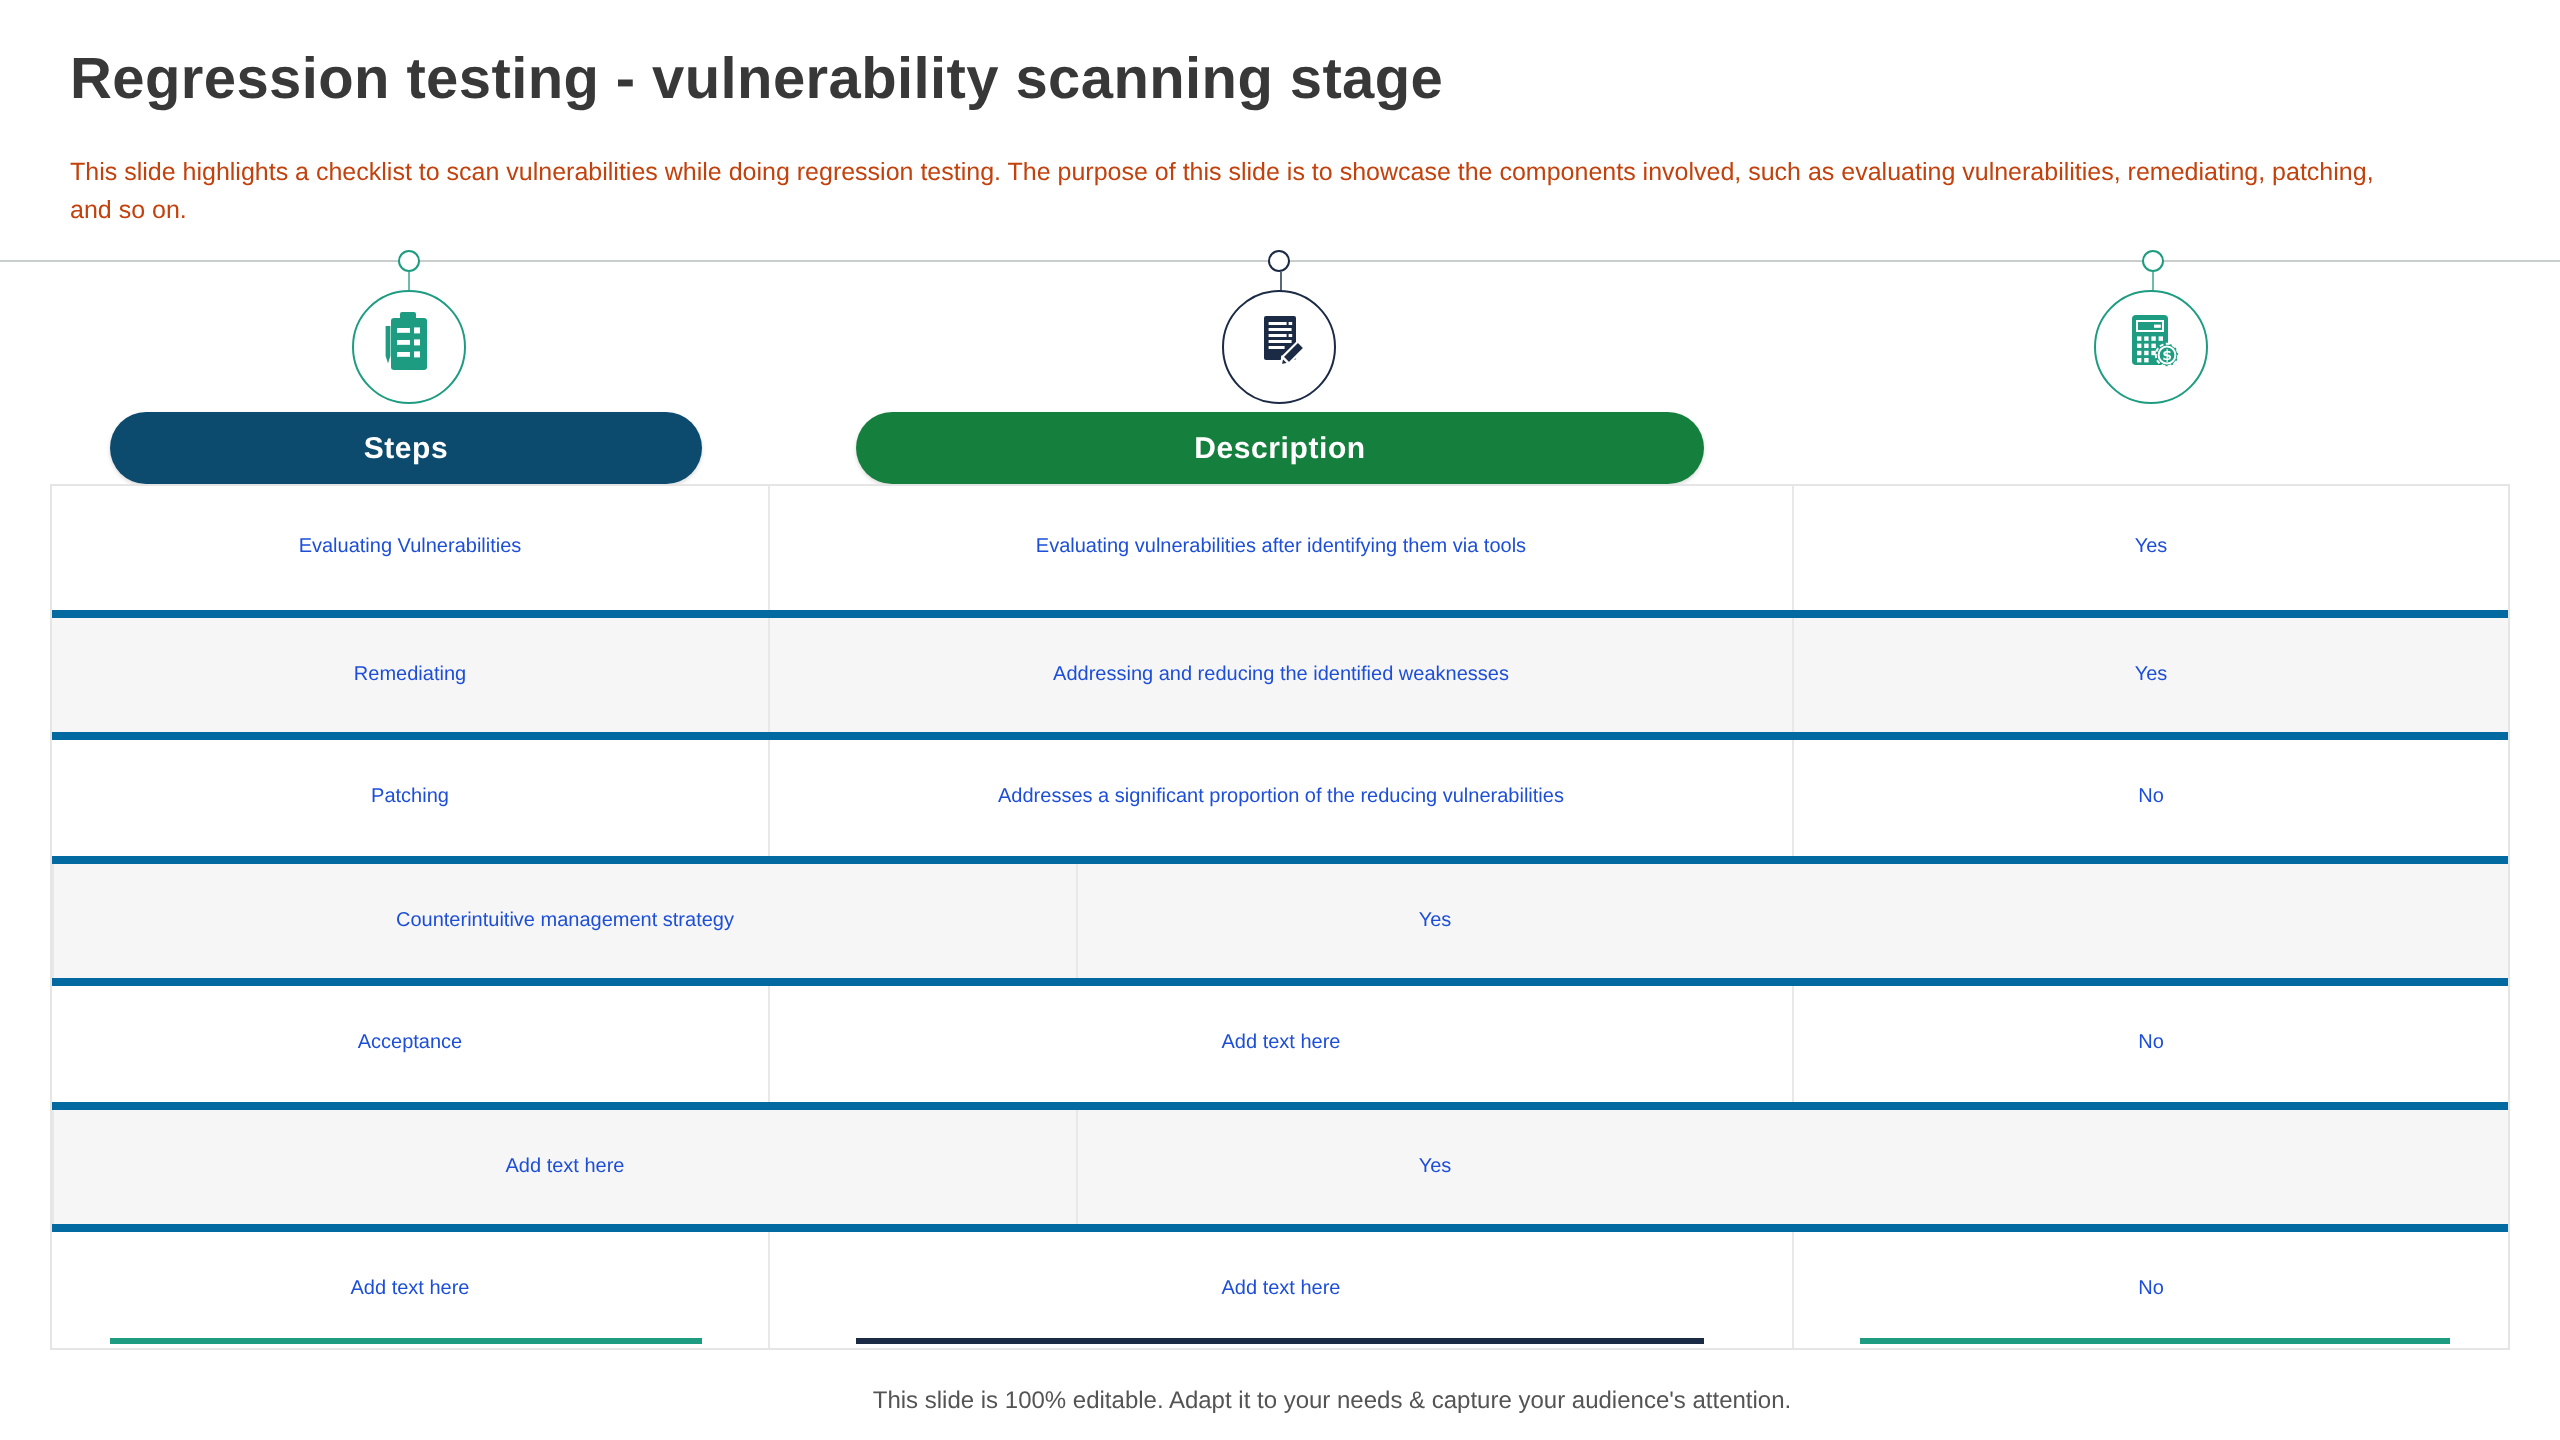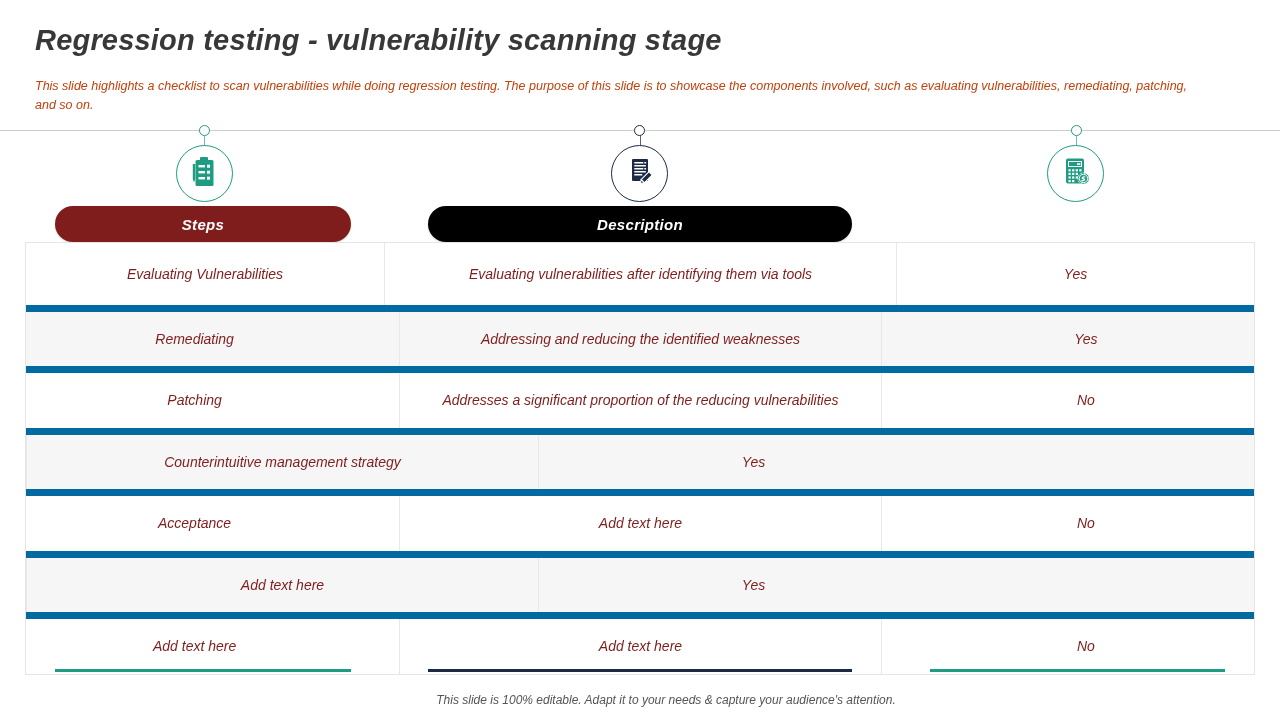--- a/index.html
+++ b/index.html
@@ -1,18 +1,18 @@
 <!DOCTYPE html>
 <html><head>
 <meta charset="utf-8">
 <style>
   * { margin:0; padding:0; box-sizing:border-box; }
   html,body { width:1280px; height:720px; background:#ffffff;
               font-family:"Liberation Sans", sans-serif; overflow:hidden; }
-  .slide { position:relative; width:1280px; height:692px; background:#fff;font-style:italic; }
+  .slide { position:relative; width:1280px; height:692px; background:#fff; }
 
   
   .title { position:absolute; left:35px; top:24px; font-size:29px; font-weight:bold;
            color:#383838; letter-spacing:0.2px; }
   .subtitle { position:absolute; left:35px; top:77px; width:1175px; font-size:12.5px;
               line-height:1.5; color:#c2410c; }
 
   
   .timeline { position:absolute; left:0; top:130px; width:1280px; height:1px; background:#c9cdcc; }
   .node { position:absolute; top:125px; width:11px; height:11px; border-radius:50%;
@@ -24,34 +24,34 @@
   .stem.navy { background:#5a6578; }
   .icon-circle { position:absolute; top:145px; width:57px; height:57px; border-radius:50%;
                  background:#fff; display:flex; align-items:center; justify-content:center; }
   .icon-circle.teal { border:1px solid #1e9c81; }
   .icon-circle.navy { border:1px solid #1b2a45; }
 
   
   .pill { position:absolute; top:206px; height:36px; border-radius:18px; color:#fff;
           font-size:15px; font-weight:bold; display:flex; align-items:center;
           justify-content:center; letter-spacing:0.3px; box-shadow:0 1px 2px rgba(0,0,0,0.15); }
-  .pill.teal { background:#7f1d1d; }
-  .pill.navy { background:#000000; }
+  .pill.teal { background:#0c4a6e; }
+  .pill.navy { background:#15803d; }
   #pill-steps  { left:55px;  width:296px; }
   #pill-desc   { left:428px; width:424px; }
   #pill-status { left:930px; width:295px; }
 
   
   .table { position:absolute; left:25px; top:242px; width:1230px;
            border:1px solid #e5e5e5; background:#fff; }
   .t-row { display:flex; height:61.5px; }
-  .t-row + .t-row { border-top:7px solid #0369a1;gap:36px; }
+  .t-row + .t-row { border-top:4px solid #0369a1; }
   .t-row.alt { background:#f6f6f6; }
   .cell { display:flex; align-items:center; justify-content:center; text-align:center;
-          font-size:14px; color:#7f1d1d; padding:0 14px; }
+          font-size:10px; color:#1d4ed8; padding:0 14px; }
   .cell.c-step   { width:358px; }
   .cell.c-desc   { width:513px; border-left:1px solid #e8e8e8; border-right:1px solid #e8e8e8; }
   .cell.c-status { width:357px; }
 
   
   .accent { position:absolute; top:669px; height:3px; }
   .accent.teal { background:#1e9c81; }
   .accent.navy { background:#1b2a45; }
   #accent-steps  { left:55px;  width:296px; }
   #accent-desc   { left:428px; width:424px; }

